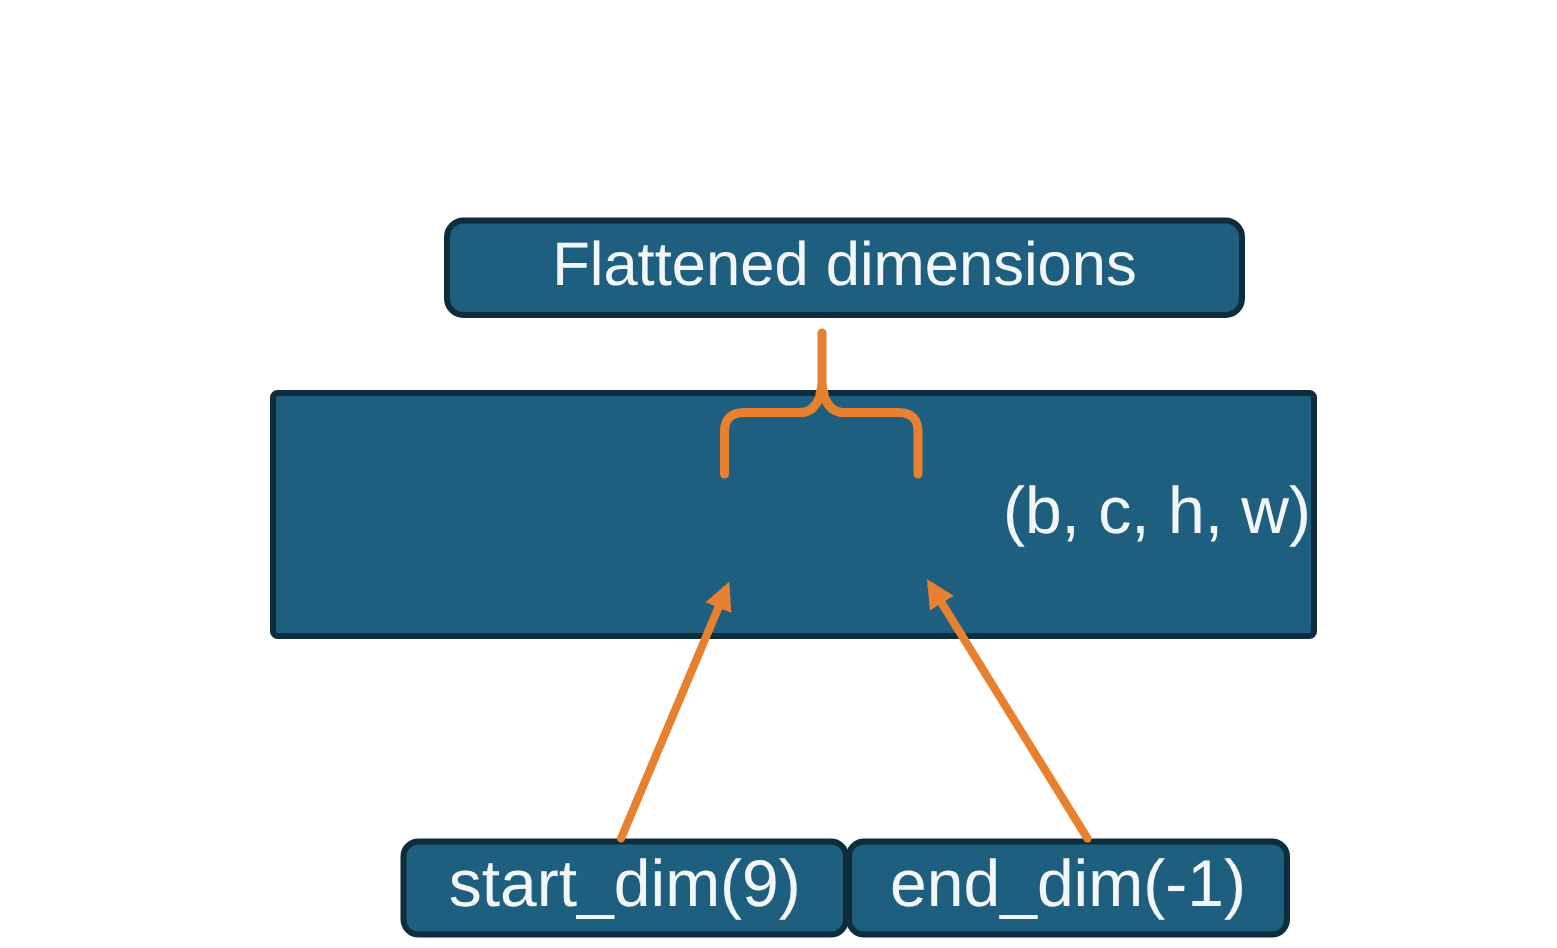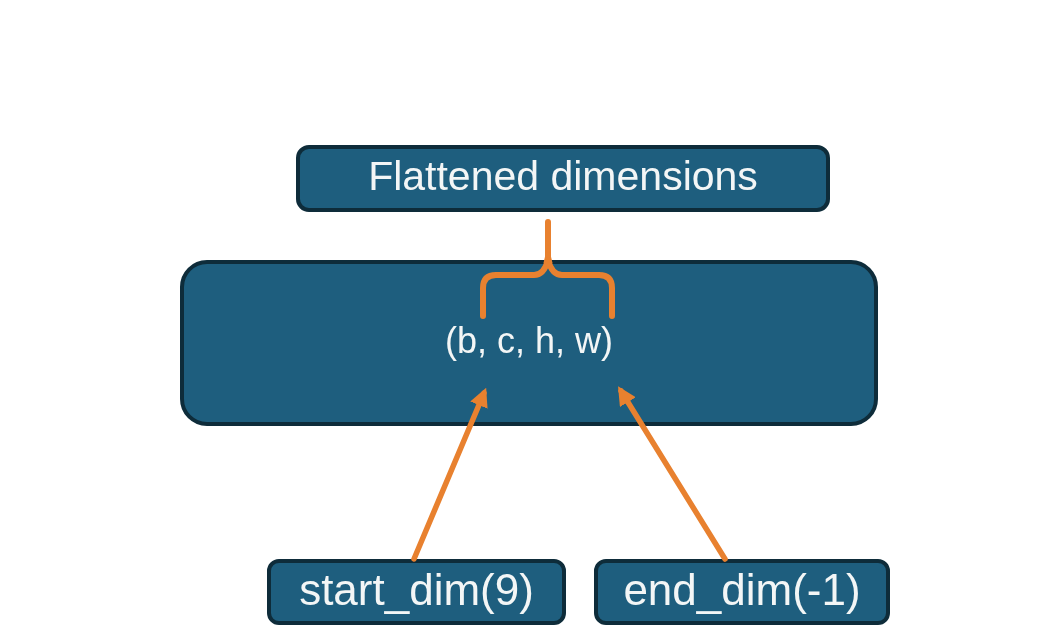--- a/index.html
+++ b/index.html
@@ -42,33 +42,34 @@
     width: 534px;
     height: 67px;
     border-radius: 13px;
     font-size: 41px;
   }
   .tensor-box {
     left: 180px;
     top: 213px;
     width: 698px;
     height: 166px;
-    border-radius: 27px;
-    font-size: 36px;
+    border-radius: 5px;
+    font-size: 44px;
+    justify-content: flex-end;
   }
   .start-box {
     left: 267px;
     top: 512px;
     width: 299px;
     height: 66px;
     border-radius: 12px;
     font-size: 44px;
   }
   .end-box {
-    left: 594px;
+    left: 564px;
     top: 512px;
     width: 296px;
     height: 66px;
     border-radius: 12px;
     font-size: 44px;
   }
   .box span {
     white-space: nowrap;
     line-height: 1;
     padding-bottom: 4px;

